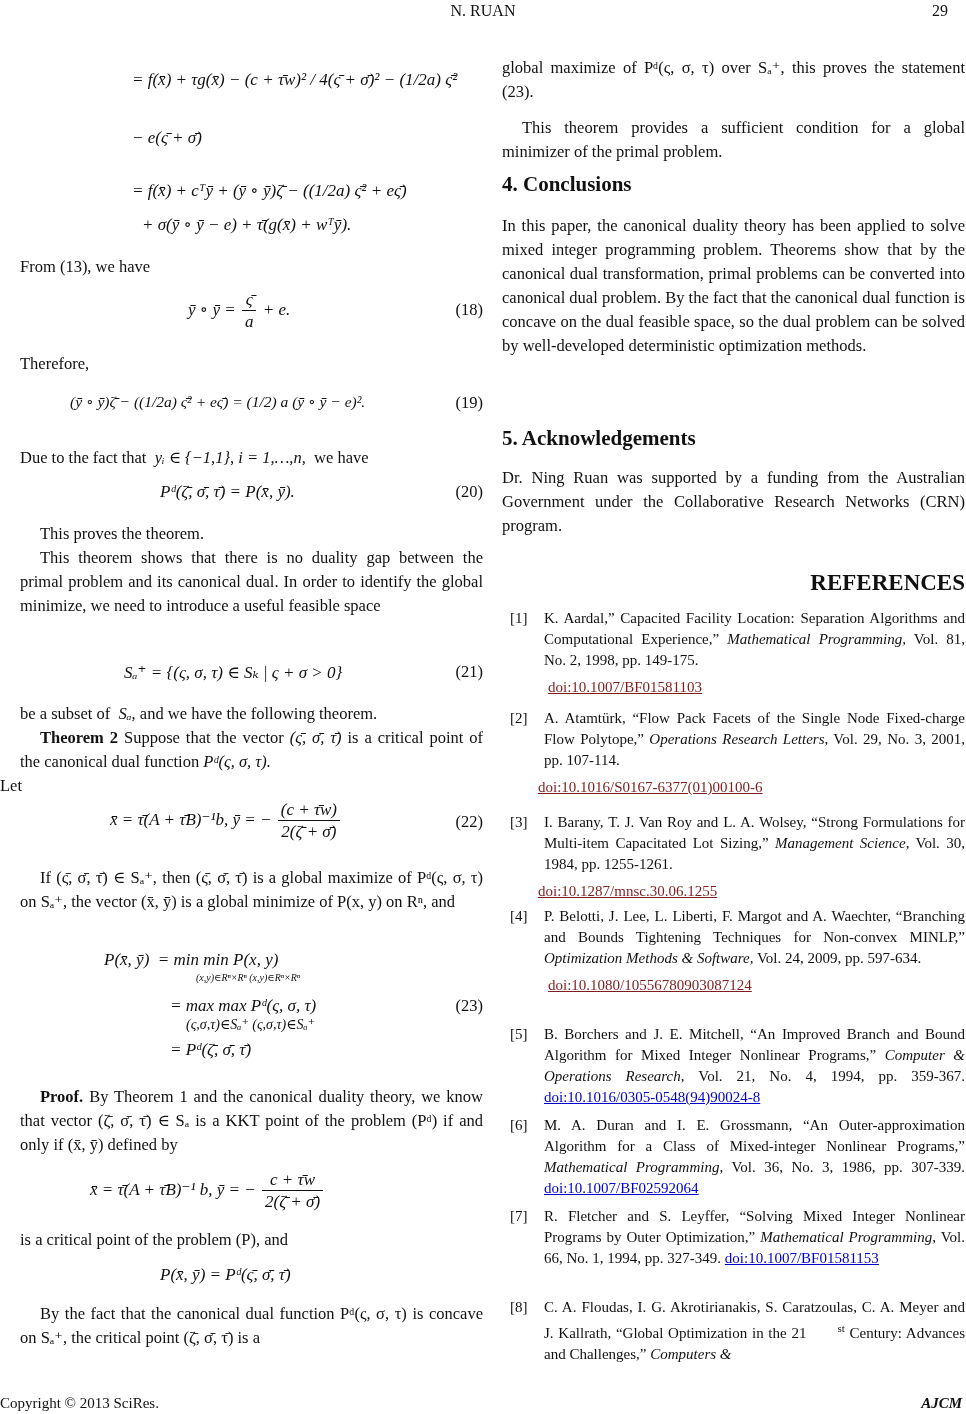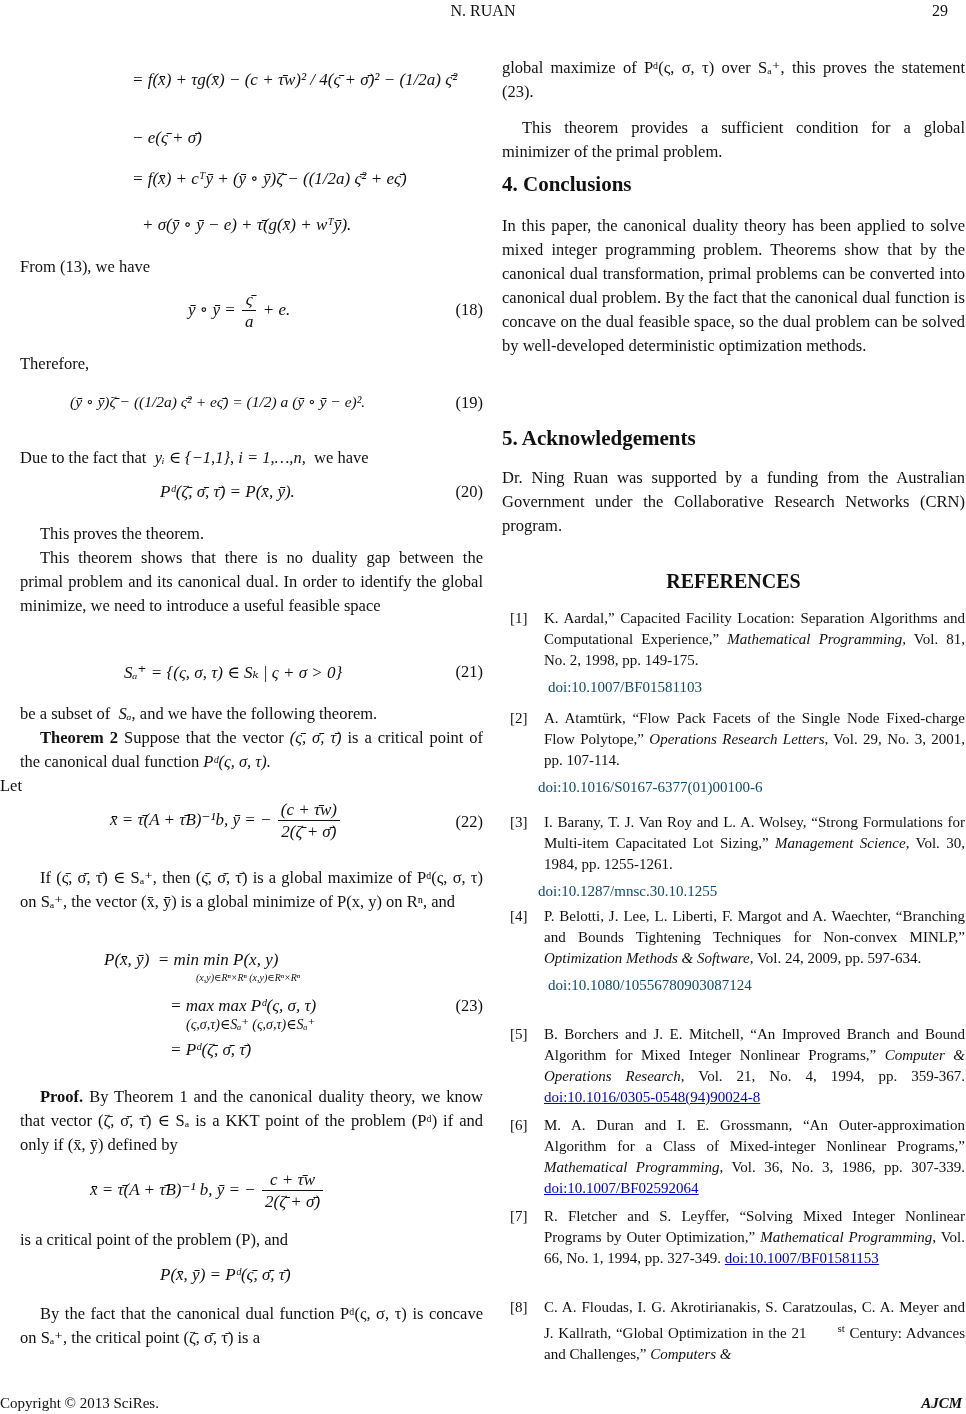--- a/index.html
+++ b/index.html
@@ -13,42 +13,42 @@
   .col.right { left:502px; }
   .p { position:absolute; left:0; width:463px; font-size:16.5px; line-height:24px; text-align:justify; }
   .p.ind { text-indent:20px; }
   .math { position:absolute; font-family:"Liberation Serif", "DejaVu Serif", serif; font-size:17px; font-style:italic; white-space:nowrap; }
   .eqn { position:absolute; right:0; font-size:16.5px; font-style:normal; }
   .frac { display:inline-block; vertical-align:middle; text-align:center; margin:0 2px; }
   .frac .num { display:block; border-bottom:1px solid #111; padding:0 3px; line-height:20px; }
   .frac .den { display:block; padding:0 3px; line-height:22px; }
   sup, sub { font-size:11px;margin-left:31px; }
   .h2 { position:absolute; left:0; font-weight:bold; font-size:21px; font-family:"Liberation Serif", serif; }
-  .refs-title { position:absolute; left:0; width:463px; text-align:center; font-weight:bold; font-size:20px; }
+  .refs-title { position:absolute; left:0; width:463px; text-align:right; font-weight:bold; font-size:23px; }
   .ref { position:absolute; left:0; width:463px; font-size:15px; line-height:21px; }
   .ref .num { position:absolute; left:8px; top:0; }
   .ref .body { margin-left:42px; text-align:justify; }
-  .ref .doi { display:block; color:#0c4a6e; }
+  .ref .doi { display:block; color:#7f1d1d; text-decoration:underline; }
   .ref a, .doi-inline { color:#0000cc; text-decoration:underline; }
   .footer { position:absolute; top:1395px; font-size:15px; }
   .footer.l { left:0; }
   .footer.r { right:4px; font-weight:bold; font-style:italic; }
   b.lead { font-weight:bold; }
 </style>
 </head>
 <body>
 
 <div class="hdr center">N. RUAN</div>
 <div class="hdr pg">29</div>
 
 <div class="col left" style="left:20px;">
 
   <div class="math" style="top:70px; left:112px;">= f(x̄) + τg(x̄) − (c + τ̄w)² / 4(ς̄ + σ̄)² − (1/2a) ς̄²</div>
   <div class="math" style="top:128px; left:112px;">− e(ς̄ + σ̄)</div>
-  <div class="math" style="top:168px; left:112px;text-align:center;">= f(x̄) + cᵀȳ + (ȳ ∘ ȳ)ζ̄ − ((1/2a) ς̄² + eς̄)</div>
+  <div class="math" style="top:180px; left:112px;text-align:center;">= f(x̄) + cᵀȳ + (ȳ ∘ ȳ)ζ̄ − ((1/2a) ς̄² + eς̄)</div>
   <div class="math" style="top:214px; left:122px;">+ σ(ȳ ∘ ȳ − e) + τ̄(g(x̄) + wᵀȳ).</div>
 
   <div class="p" style="top:255px; left:0;">From (13), we have</div>
 
   <div class="math" style="top:290px; left:168px;">
     <span>ȳ ∘ ȳ =</span>
     <span class="frac"><span class="num">ς̄</span><span class="den">a</span></span>
     <span>+ e.</span>
   </div>
   <div class="eqn" style="top:300px; right:0;">(18)</div>
@@ -150,21 +150,21 @@
       <i>Operations Research Letters</i><span>, Vol. 29, No. 3, 2001, pp. 107-114.</span>
       <span class="doi" style="margin-top:6px; margin-left:-6px;">doi:10.1016/S0167-6377(01)00100-6</span>
     </div>
   </div>
 
   <div class="ref" style="top:812px;">
     <span class="num">[3]</span>
     <div class="body">
       <span>I. Barany, T. J. Van Roy and L. A. Wolsey, “Strong Formulations for Multi-item Capacitated Lot Sizing,”</span>
       <i>Management Science</i><span>, Vol. 30, 1984, pp. 1255-1261.</span>
-      <span class="doi" style="margin-top:6px; margin-left:-6px;">doi:10.1287/mnsc.30.10.1255</span>
+      <span class="doi" style="margin-top:6px; margin-left:-6px;">doi:10.1287/mnsc.30.06.1255</span>
     </div>
   </div>
 
   <div class="ref" style="top:906px;">
     <span class="num">[4]</span>
     <div class="body">
       <span>P. Belotti, J. Lee, L. Liberti, F. Margot and A. Waechter, “Branching and Bounds Tightening Techniques for Non-convex MINLP,”</span>
       <i>Optimization Methods &amp; Software</i><span>, Vol. 24, 2009, pp. 597-634.</span>
       <span class="doi" style="margin-top:6px; margin-left:4px;">doi:10.1080/10556780903087124</span>
     </div>

